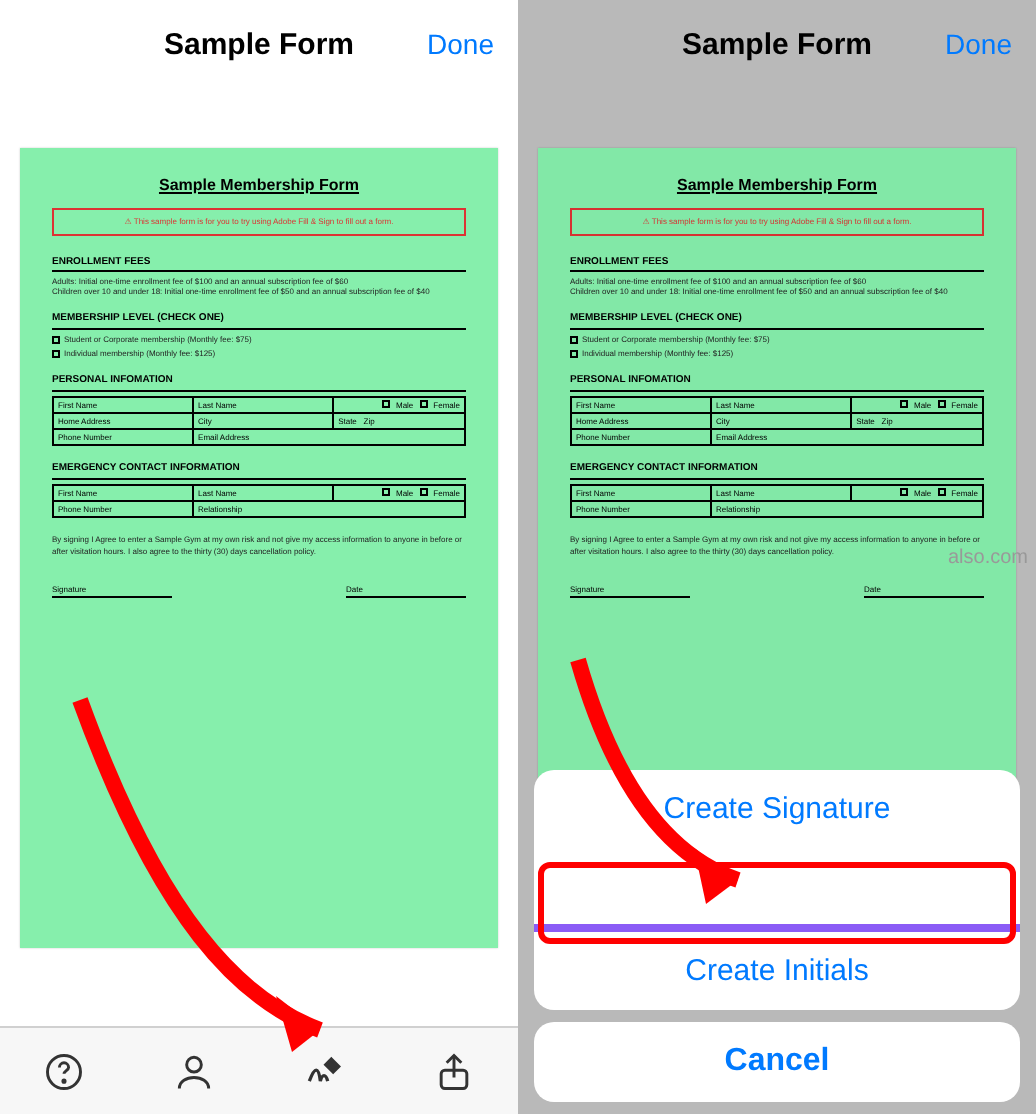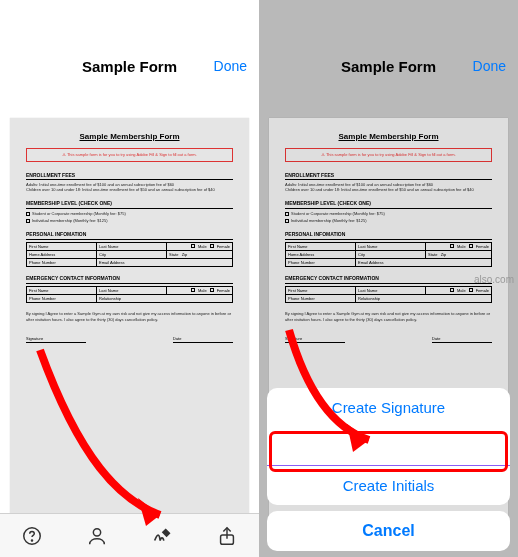--- a/index.html
+++ b/index.html
@@ -20,38 +20,37 @@
     flex-direction: column;
   }
   .pane.right { background: #b9b9b9; }
   .header {
     height: 44px;
     display: flex;
     align-items: center;
     justify-content: center;
     position: relative;
     background: transparent;
-    margin-top: 44px;
   }
   .pane.left .header { background: #fff; }
   .header .title {
     font-size: 15px;
     font-weight: 600;
     color: #000;
   }
   .header .done {
     position: absolute;
     right: 12px;
     color: #007aff;
     font-size: 14px;
     font-weight: 500;
   }
   .doc {
     margin: 30px 10px 0 10px;
-    background: #e5e5e5;
+    background: #86efac;
     min-height: 400px;
     font-size: 5px;
     padding: 14px 16px 10px 16px;
     color: #000;
     line-height: 1.3;
     box-shadow: 0 0 1px rgba(0,0,0,.2);
   }
   .doc-title {
     text-align: center;
     font-weight: 700;
@@ -121,21 +120,21 @@
     position:absolute; bottom:6px; left:8px; right:8px;
   }
   .sheet .group {
     background:#fff; border-radius:10px; overflow:hidden;
     margin-bottom:6px;
   }
   .sheet .item {
     text-align:center; color:#007aff; font-size:15px;
     padding:11px 0;
   }
-  .sheet .item + .item { border-top:1px solid #8b5cf6;margin-top:38px; }
+  .sheet .item + .item { border-top:4px solid #8b5cf6;margin-top:38px; }
   .sheet .cancel {
     background:#fff; border-radius:10px;
     text-align:center; color:#007aff; font-size:16px; font-weight:600;
     padding:11px 12px;
   }
   
   .arrow {
     position:absolute;
     pointer-events:none;
   }

